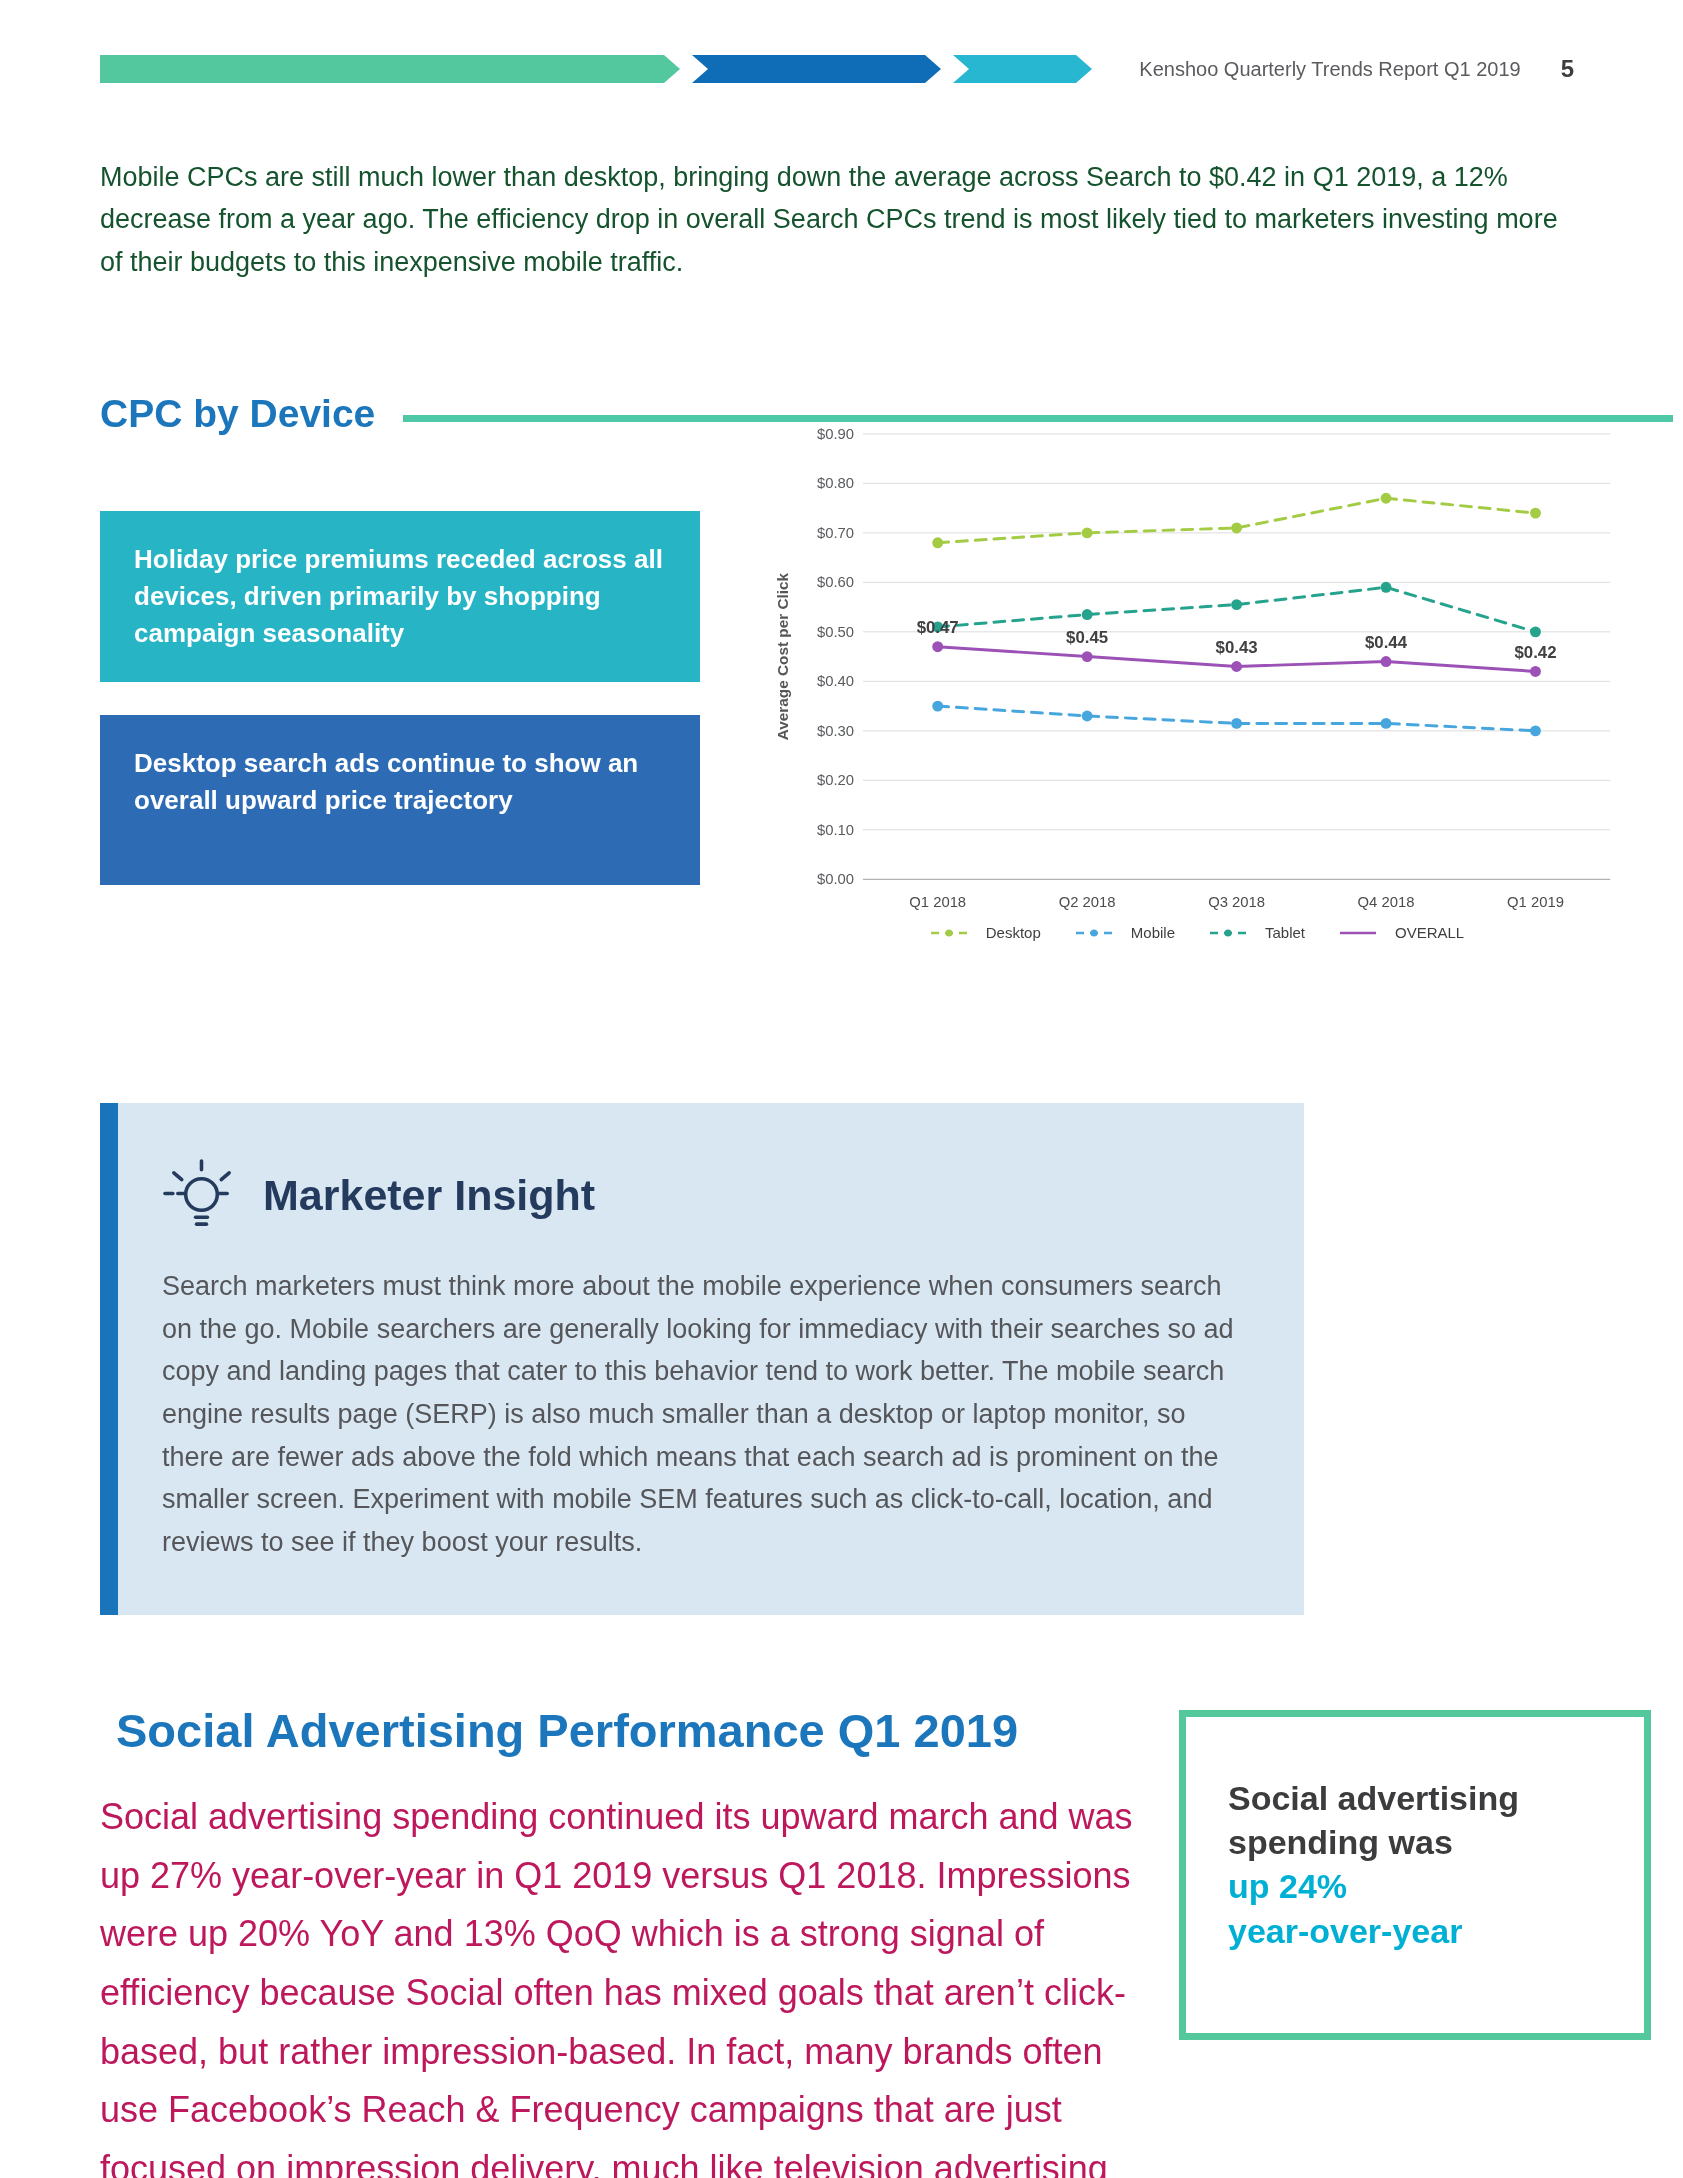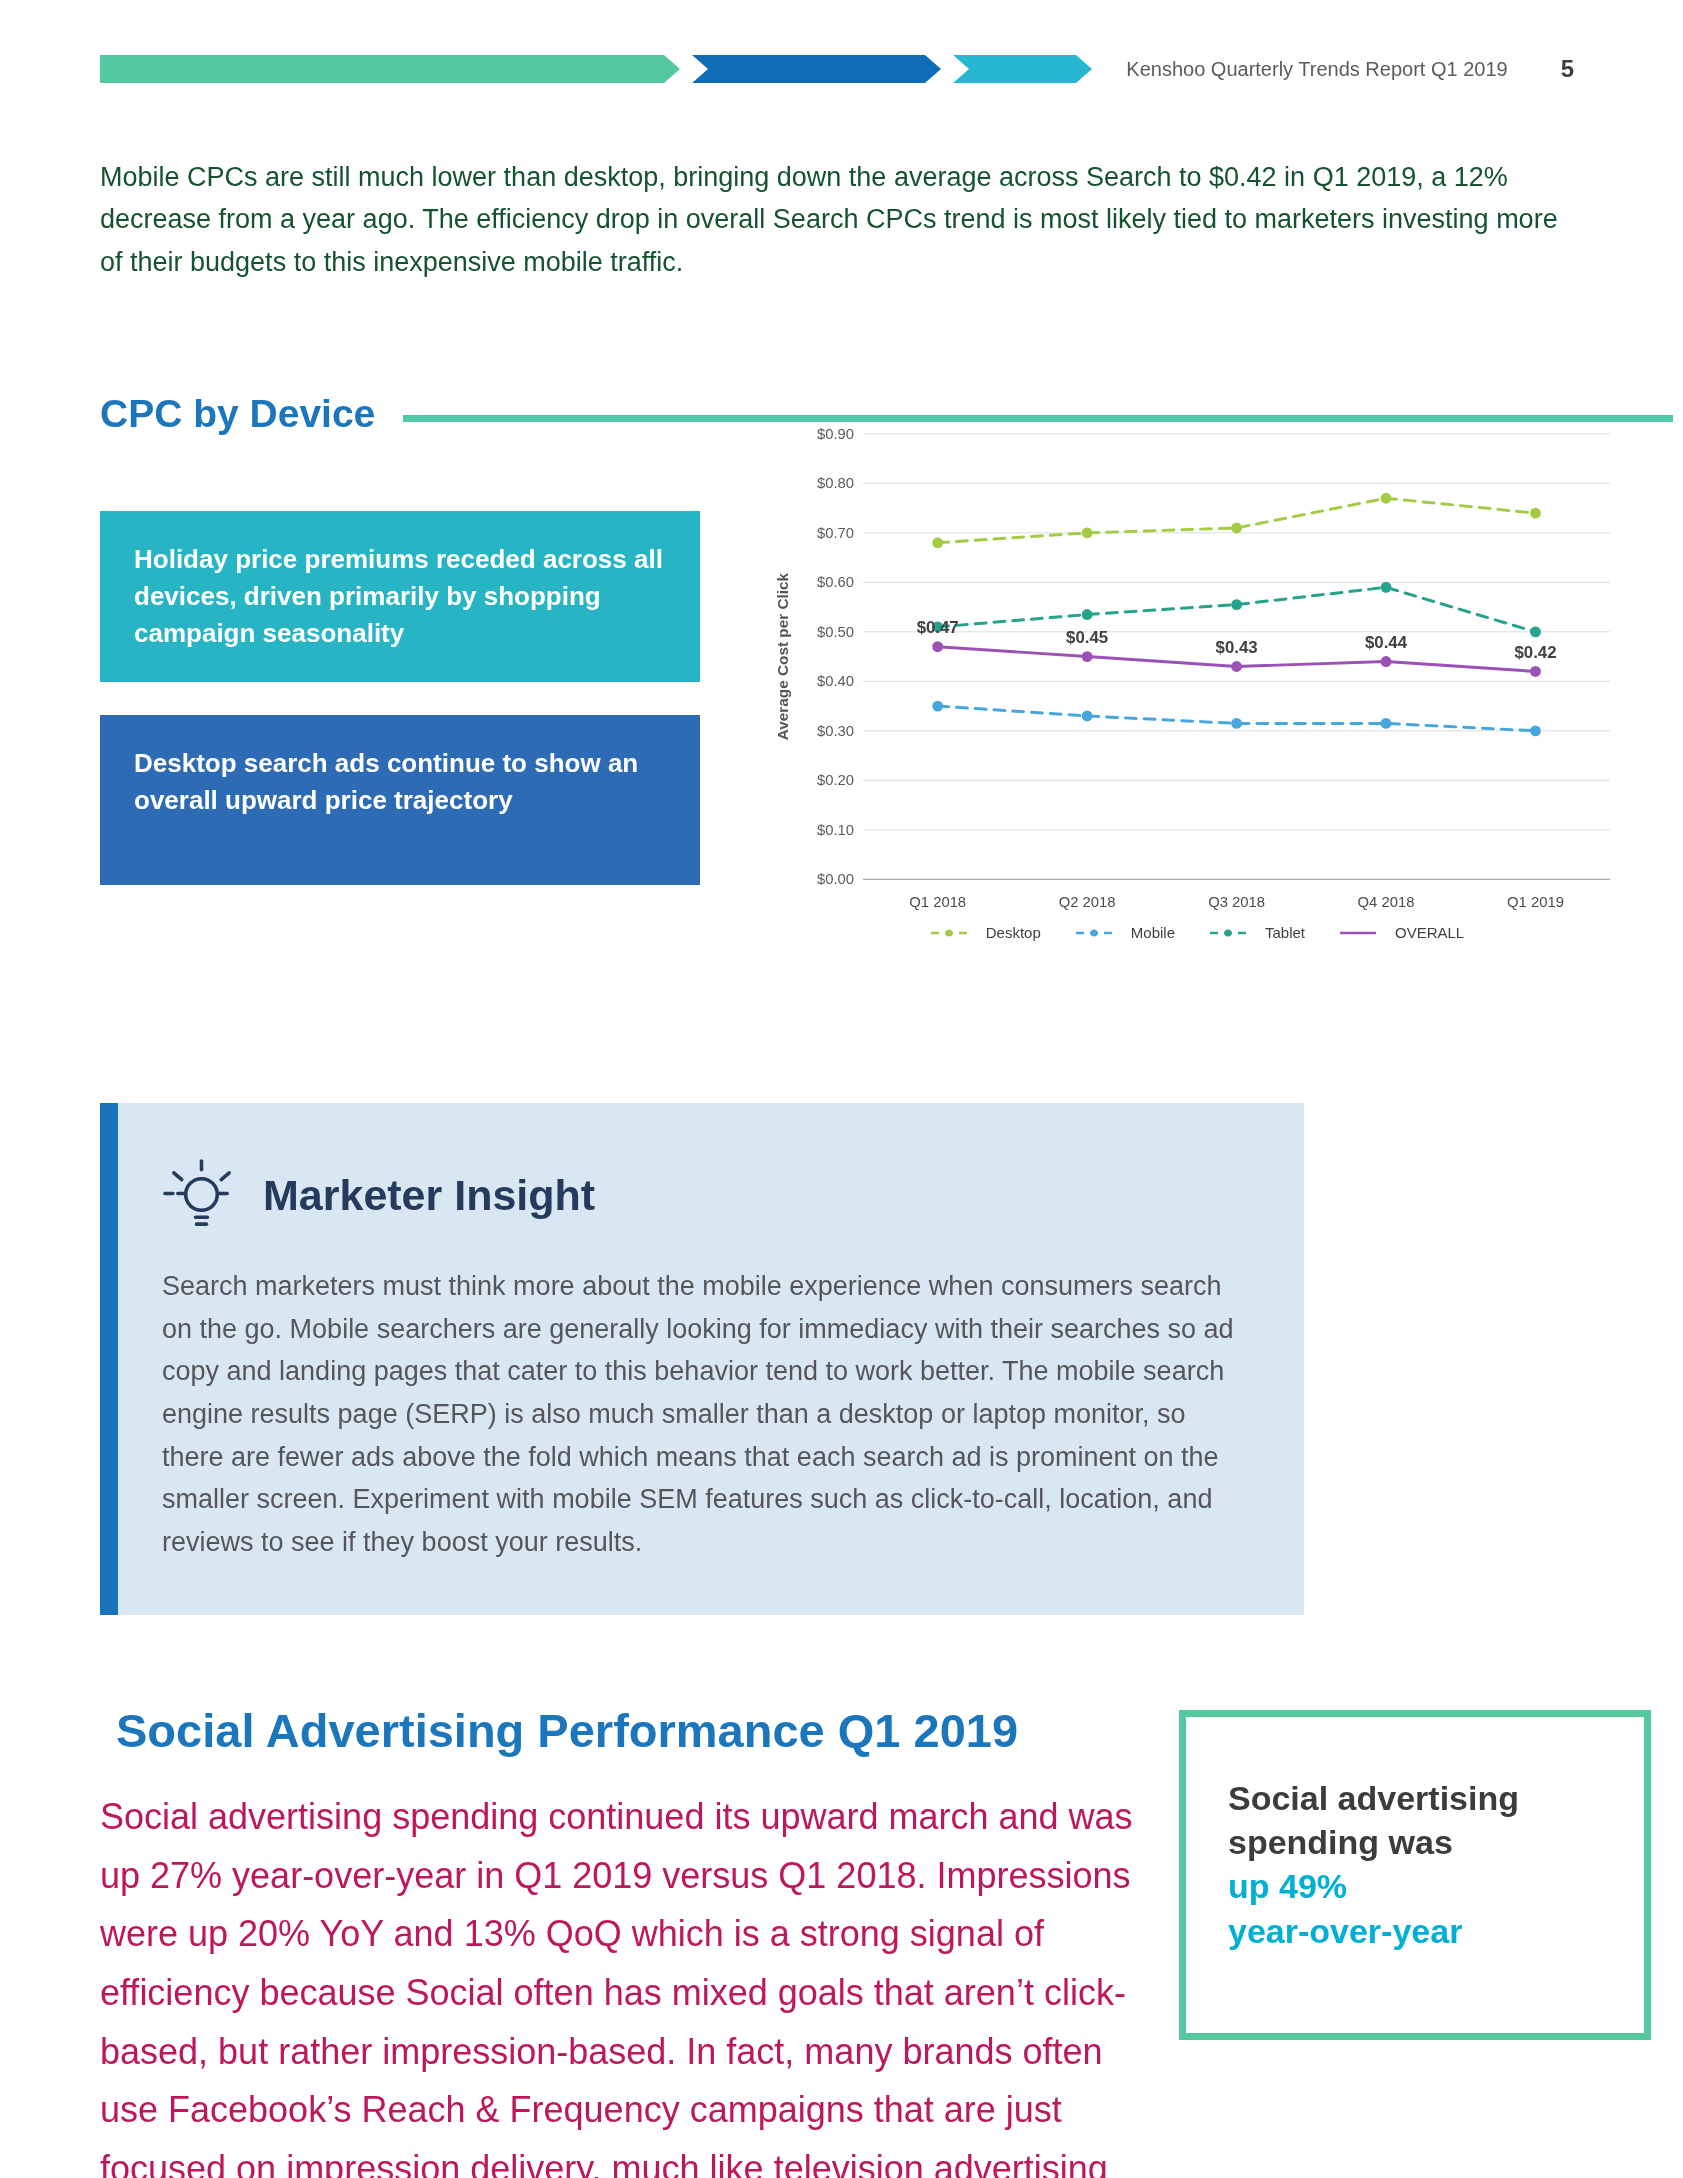--- a/index.html
+++ b/index.html
@@ -8,21 +8,21 @@
 
   
   .topbar { position:absolute; left:100px; top:55px; right:109px; height:28px; display:flex; align-items:center; }
   .ribbon { height:28px; margin-right:12px; }
   .ribbon-green { width:580px; background:#53c89f;
     clip-path:polygon(0 0, calc(100% - 16px) 0, 100% 50%, calc(100% - 16px) 100%, 0 100%); }
   .ribbon-blue { width:249px; background:#0e6db6;
     clip-path:polygon(0 0, calc(100% - 16px) 0, 100% 50%, calc(100% - 16px) 100%, 0 100%, 16px 50%); }
   .ribbon-teal { width:139px; background:#27b7d0;
     clip-path:polygon(0 0, calc(100% - 16px) 0, 100% 50%, calc(100% - 16px) 100%, 0 100%, 16px 50%); }
-  .header-text { margin-left:auto; display:flex; align-items:center; gap:53px; }
+  .header-text { margin-left:auto; display:flex; align-items:center; gap:40px; }
   .header-title { font-size:20px; color:#5a5b5e; }
   .page-num { font-size:24px; font-weight:700; color:#3e3e40; }
 
   
   .intro { position:absolute; left:100px; top:156px; width:1479px;
     font-size:27px; line-height:1.57; color:#14532d; }
 
   
   .cpc-row { position:absolute; left:100px; top:368px; right:10px; display:flex; align-items:center;margin-top:24px; }
   .cpc-title { font-size:39px; font-weight:600; color:#1c76bb; white-space:nowrap; }
@@ -196,18 +196,18 @@
     </div>
     <p class="insight-body">Search marketers must think more about the mobile experience when consumers search on the go. Mobile searchers are generally looking for immediacy with their searches so ad copy and landing pages that cater to this behavior tend to work better. The mobile search engine results page (SERP) is also much smaller than a desktop or laptop monitor, so there are fewer ads above the fold which means that each search ad is prominent on the smaller screen. Experiment with mobile SEM features such as click-to-call, location, and reviews to see if they boost your results.</p>
   </div>
 
   <h2 class="social-title">Social Advertising Performance Q1 2019</h2>
   <p class="social-body">Social advertising spending continued its upward march and was up 27% year-over-year in Q1 2019 versus Q1 2018. Impressions were up 20% YoY and 13% QoQ which is a strong signal of efficiency because Social often has mixed goals that aren’t click-based, but rather impression-based. In fact, many brands often use Facebook’s Reach &amp; Frequency campaigns that are just focused on impression delivery, much like television advertising and other offline [non-clickable] media.</p>
 
   <div class="social-callout">
     <span class="sc-line sc-dark">Social advertising</span>
     <span class="sc-line sc-dark">spending was</span>
-    <span class="sc-line sc-cyan">up 49%</span>
+    <span class="sc-line sc-cyan">up 24%</span>
     <span class="sc-line sc-cyan">year-over-year</span>
   </div>
 
 </div>
 
 
 </body></html>

